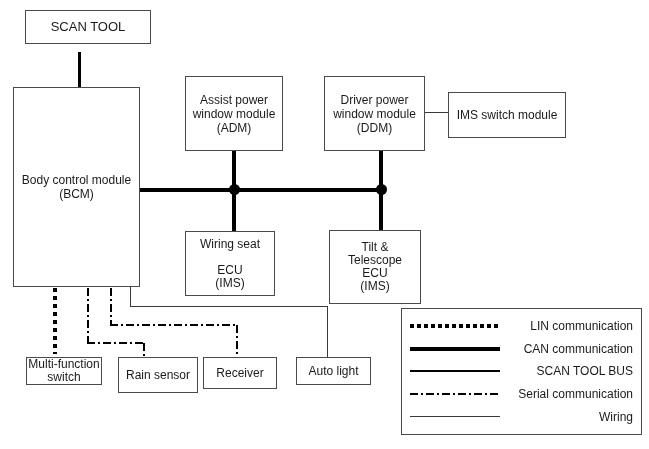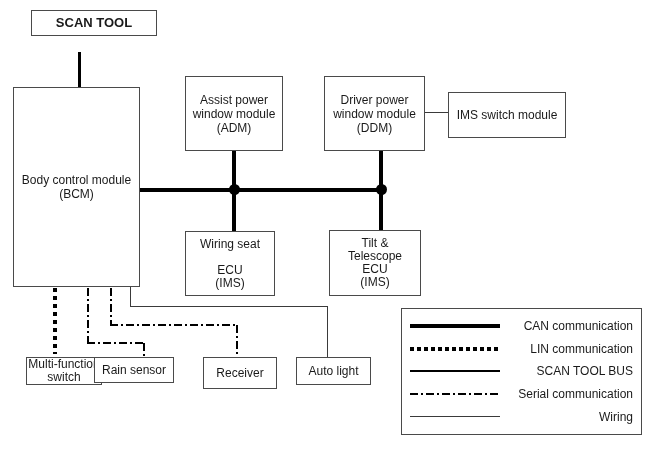--- a/index.html
+++ b/index.html
@@ -6,33 +6,33 @@
   .canvas{
     position:relative;width:649px;height:449px;background:#ffffff;
     font-family:"Liberation Sans",sans-serif;color:#1a1a1a;overflow:hidden;
   }
   .node{
     position:absolute;border:1px solid #4a4a4a;background:#ffffff;
     display:flex;align-items:center;justify-content:center;text-align:center;
     box-sizing:border-box;z-index:2;
   }
   .nlabel{white-space:pre-line;font-size:12px;line-height:14px;}
-  #n-scan-tool{left:31px;top:10px;width:126px;height:26px;font-weight:bold;}
+  #n-scan-tool{left:25px;top:10px;width:126px;height:34px;}
   #n-scan-tool .nlabel{font-size:13px;}
   #n-bcm{left:13px;top:87px;width:127px;height:200px;}
   #n-adm{left:185px;top:76px;width:98px;height:75px;justify-content:center;}
   #n-ddm{left:324px;top:76px;width:101px;height:75px;}
   #n-ims{left:448px;top:92px;width:118px;height:46px;}
   #n-powerseat{left:185px;top:231px;width:90px;height:65px;}
   #n-powerseat .nlabel{line-height:13px;}
-  #n-tilt{left:329px;top:230px;width:92px;height:66px;align-items:center;}
+  #n-tilt{left:329px;top:230px;width:92px;height:74px;align-items:center;}
   #n-tilt .nlabel{line-height:13px;}
   #n-multifunction{left:8px;top:357px;width:76px;height:28px;margin-left:18px;}
   #n-multifunction .nlabel{line-height:13px;}
-  #n-rainsensor{left:94px;top:357px;width:80px;height:26px;text-align:center;}
+  #n-rainsensor{left:118px;top:357px;width:80px;height:36px;text-align:center;}
   #n-receiver{left:203px;top:357px;width:74px;height:32px;}
   #n-autolight{left:296px;top:357px;width:75px;height:28px;}
 
   .line{position:absolute;z-index:1;}
   
   #l-scanbus{left:78px;top:52px;width:3px;height:35px;background:#000;}
   
   #l-can-h{left:139px;top:188px;width:244px;height:4px;background:#000;}
   #l-can-v1{left:232px;top:151px;width:4px;height:80px;background:#000;}
   #l-can-v2{left:379px;top:151px;width:4px;height:79px;background:#000;}
@@ -142,26 +142,26 @@
   </div>
   <div class="node" id="n-receiver">
     <span class="nlabel">Receiver</span>
   </div>
   <div class="node" id="n-autolight">
     <span class="nlabel">Auto light</span>
   </div>
 
   <div class="legend">
     <div class="lrow">
+      <div class="lsample ls-lin"></div>
+      <span class="llabel">LIN communication</span>
+    </div>
+    <div class="lrow">
       <div class="lsample ls-can"></div>
       <span class="llabel">CAN communication</span>
-    </div>
-    <div class="lrow">
-      <div class="lsample ls-lin"></div>
-      <span class="llabel">LIN communication</span>
     </div>
     <div class="lrow">
       <div class="lsample ls-scan"></div>
       <span class="llabel">SCAN TOOL BUS</span>
     </div>
     <div class="lrow">
       <div class="lsample ls-serial"></div>
       <span class="llabel">Serial communication</span>
     </div>
     <div class="lrow">

